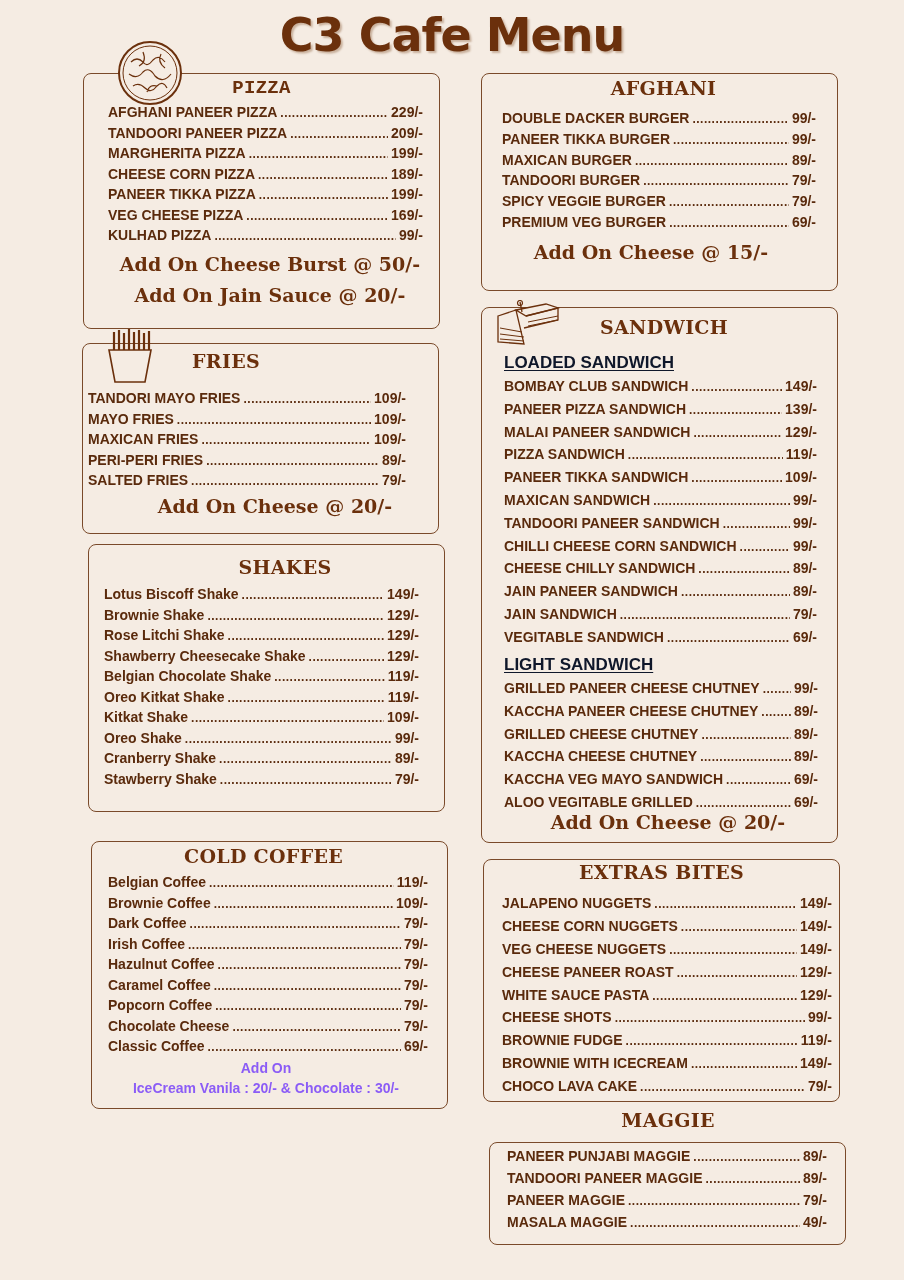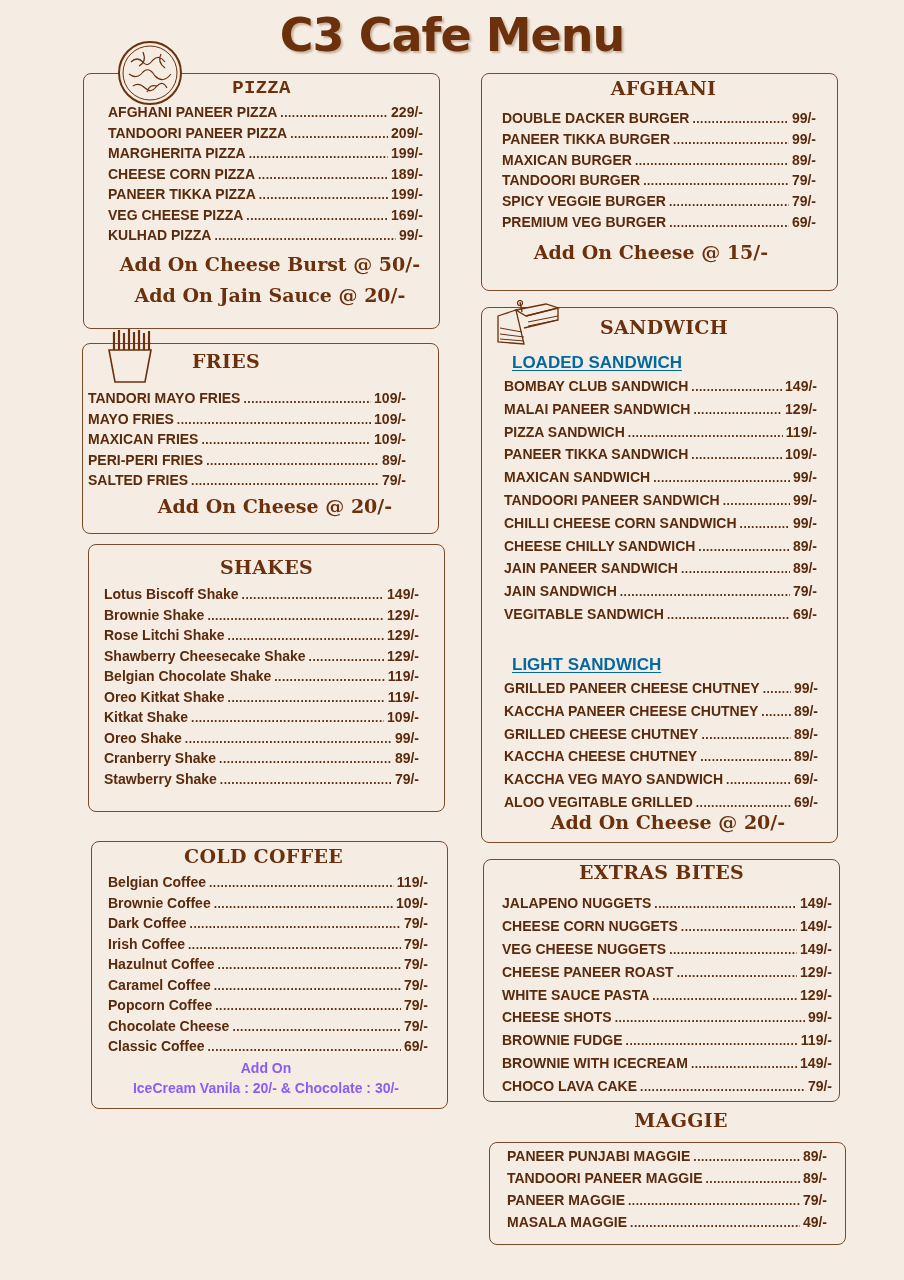--- a/index.html
+++ b/index.html
@@ -21,22 +21,22 @@
   .row { display: flex; align-items: baseline; font-weight: bold; font-size: 14px; color: #5a2a0c; white-space: nowrap; }
   .row .name { flex: 0 0 auto; }
   .row .dots { flex: 1 1 auto; overflow: hidden; margin: 0 3px; font-size: 12px; letter-spacing: 0.5px; }
   .row .dots::before { content: "................................................................................................................................"; }
   .row .price { flex: 0 0 auto; }
   .addon {
     position: absolute; font-family: "DejaVu Serif", serif; font-weight: bold;
     font-size: 19px; color: #6b300c; text-align: center;
   }
   .subhead {
-    position: absolute; font-weight: bold; font-size: 17px; color: #0369a1;
-    text-decoration: underline; text-underline-offset: 2px; margin-left: 8px;
+    position: absolute; font-weight: bold; font-size: 17px; color: #0f172a;
+    text-decoration: underline; text-underline-offset: 2px;
   }
   .plain-addon { position: absolute; text-align: center; font-weight: bold; font-size: 14px; color: #8b5cf6; }
   .icon { position: absolute; }
 </style>
 </head>
 <body>
 
 <div class="title">C3 Cafe Menu</div>
 
 <div class="box" style="left:83px;top:73px;width:357px;height:256px;"></div>
@@ -115,21 +115,21 @@
     </div>
   <div class="row" style="height:20.5px">
       <span class="name">SALTED FRIES</span>
       <span class="dots"></span>
       <span class="price">79/-</span>
     </div>
 </div>
 <div class="addon" style="left:82px;top:495px;width:386px;">Add On Cheese @ 20/-</div>
 
 <div class="box" style="left:88px;top:544px;width:357px;height:268px;"></div>
-<div class="sec-head" style="left:88px;top:556px;width:357px;">SHAKES</div>
+<div class="sec-head" style="left:88px;top:556px;width:394px;">SHAKES</div>
 <div class="rows" style="left:104px;top:586px;width:315px;">
   <div class="row" style="height:20.5px">
       <span class="name">Lotus Biscoff Shake</span>
       <span class="dots"></span>
       <span class="price">149/-</span>
     </div>
   <div class="row" style="height:20.5px">
       <span class="name">Brownie Shake</span>
       <span class="dots"></span>
       <span class="price">129/-</span>
@@ -275,20 +275,25 @@
 </svg>
 <div class="sec-head" style="left:600px;top:316px;width:100px;">SANDWICH</div>
 <div class="subhead" style="left:504px;top:353px;">LOADED SANDWICH</div>
 <div class="rows" style="left:504px;top:378px;width:313px;">
   <div class="row" style="height:22.8px">
       <span class="name">BOMBAY CLUB SANDWICH</span>
       <span class="dots"></span>
       <span class="price">149/-</span>
     </div>
   <div class="row" style="height:22.8px">
+      <span class="name">PANEER PIZZA SANDWICH</span>
+      <span class="dots"></span>
+      <span class="price">139/-</span>
+    </div>
+  <div class="row" style="height:22.8px">
       <span class="name">MALAI PANEER SANDWICH</span>
       <span class="dots"></span>
       <span class="price">129/-</span>
     </div>
   <div class="row" style="height:22.8px">
       <span class="name">PIZZA SANDWICH</span>
       <span class="dots"></span>
       <span class="price">119/-</span>
     </div>
   <div class="row" style="height:22.8px">
@@ -410,21 +415,21 @@
       <span class="dots"></span>
       <span class="price">149/-</span>
     </div>
   <div class="row" style="height:22.9px">
       <span class="name">CHOCO LAVA CAKE</span>
       <span class="dots"></span>
       <span class="price">79/-</span>
     </div>
 </div>
 
-<div class="sec-head" style="left:496px;top:1109px;width:370px;">MAGGIE</div>
+<div class="sec-head" style="left:483px;top:1109px;width:370px;">MAGGIE</div>
 <div class="box" style="left:489px;top:1142px;width:357px;height:103px;"></div>
 <div class="rows" style="left:507px;top:1148px;width:320px;">
   <div class="row" style="height:22px">
       <span class="name">PANEER PUNJABI MAGGIE</span>
       <span class="dots"></span>
       <span class="price">89/-</span>
     </div>
   <div class="row" style="height:22px">
       <span class="name">TANDOORI PANEER MAGGIE</span>
       <span class="dots"></span>

